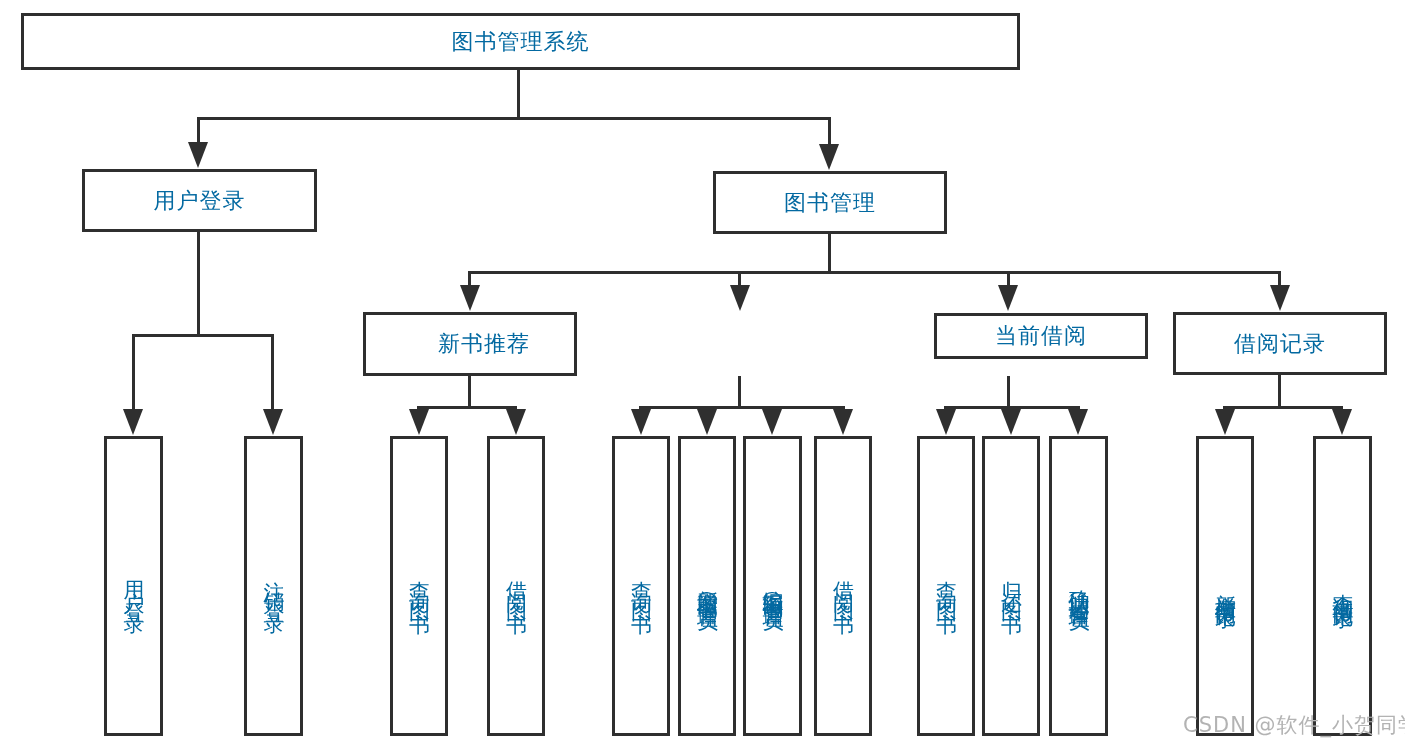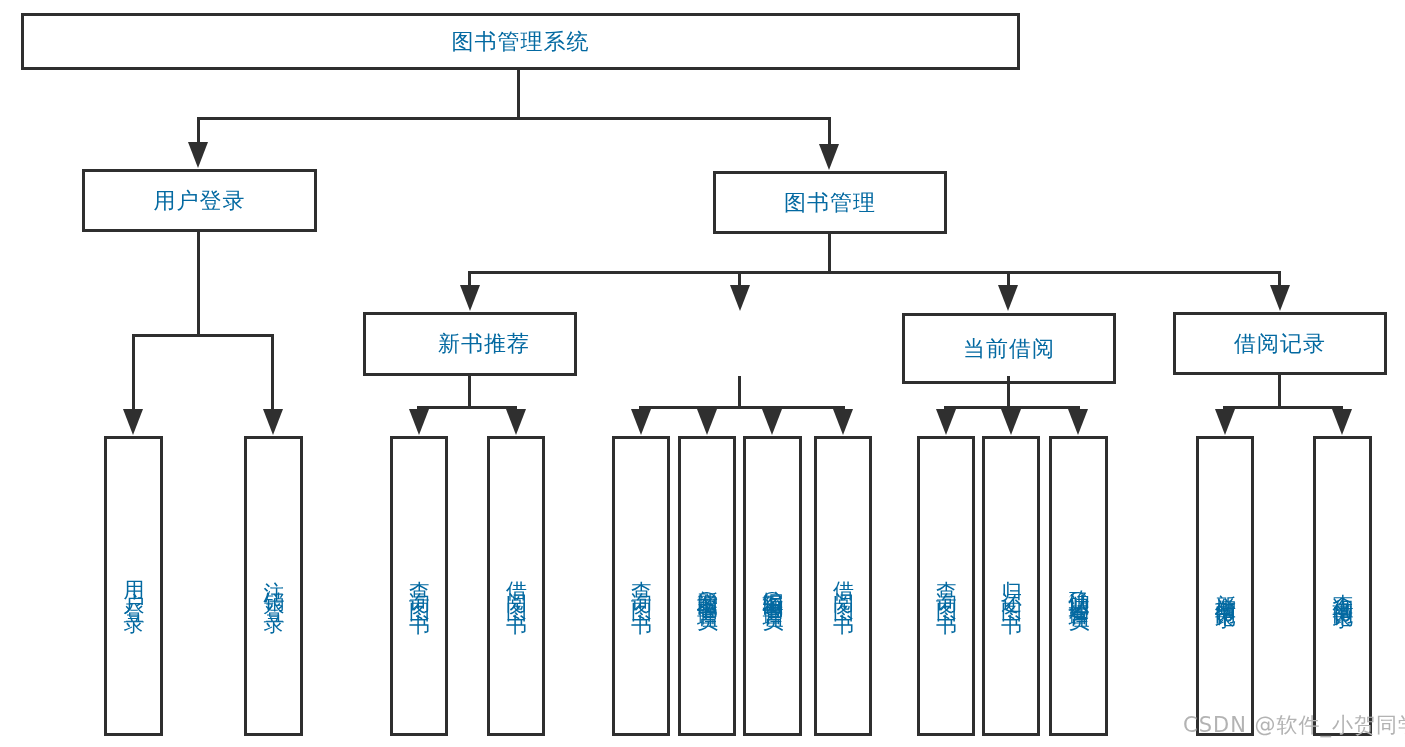--- a/index.html
+++ b/index.html
@@ -93,21 +93,21 @@
     <div class="arrow" style="left:730px;top:285px;"></div>
     <div class="vline" style="left:1007px;top:271px;height:18px;"></div>
     <div class="arrow" style="left:998px;top:285px;"></div>
     <div class="vline" style="left:1278px;top:271px;height:18px;"></div>
     <div class="arrow" style="left:1270px;top:285px;"></div>
   </div>
 
   <div class="node" style="left:363px;top:312px;width:214px;height:64px;padding-left:28px;">
     <span>新书推荐</span>
   </div>
-  <div class="node" style="left:902px;top:313px;width:214px;height:71px;">
+  <div class="node" style="left:934px;top:313px;width:214px;height:46px;">
     <span>当前借阅</span>
   </div>
   <div class="node" style="left:1173px;top:312px;width:214px;height:63px;text-align:right;">
     <span>借阅记录</span>
   </div>
 
   <div>
     <div class="vline" style="left:468px;top:376px;height:33px;"></div>
     <div class="hline" style="left:417px;top:406px;width:100px;"></div>
     <div class="vline" style="left:417px;top:406px;height:7px;"></div>

